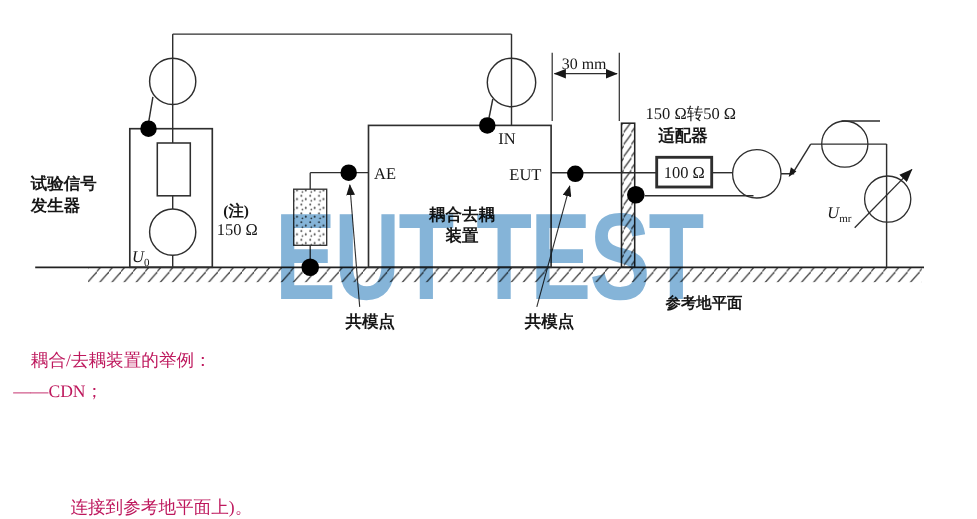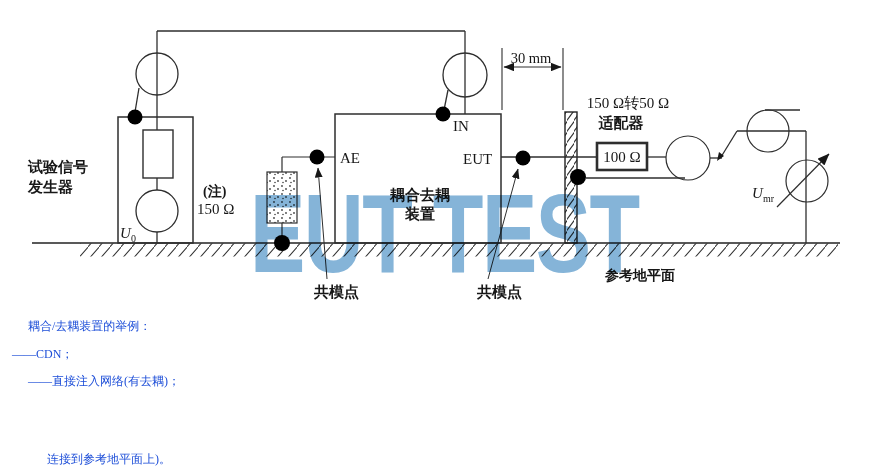--- a/index.html
+++ b/index.html
@@ -5,21 +5,21 @@
   * { margin:0; padding:0; box-sizing:border-box; }
   html,body { width:888px; height:472px; background:#ffffff; overflow:hidden; }
   .page { position:relative; width:888px; height:472px; background:#fff;
           font-family:"Liberation Serif", serif; color:#1c1c1c; }
   .diagram-svg { position:absolute; left:0; top:0; }
   .watermark { position:absolute; left:250px; top:178px; z-index:5;
                font-family:"Liberation Sans", sans-serif; font-weight:bold;
                font-size:112px; line-height:1; letter-spacing:-2px;
                transform:scaleX(0.74); transform-origin:0 0;
                mix-blend-mode:multiply; white-space:nowrap; pointer-events:none; }
-  .caption { position:absolute; font-size:12px; white-space:nowrap; color:#1d4ed8; }
+  .caption { position:absolute; font-size:16px; white-space:nowrap; color:#be185d; }
   .note-bold { font-weight:bold; }
   svg text { fill:#171717; font-family:"Liberation Serif", serif; }
 </style>
 </head>
 <body>
 
 <div class="page">
 
   <svg class="diagram-svg" width="888" height="310" viewBox="0 0 888 310">
     <defs>
@@ -136,16 +136,15 @@
     <text x="763" y="202" font-size="10">mr</text>
     <text x="314" y="297" font-size="15" font-weight="bold">共模点</text>
     <text x="477" y="297" font-size="15" font-weight="bold">共模点</text>
     <text x="605" y="280" font-size="14" font-weight="bold">参考地平面</text>
   </svg>
 
   <div class="watermark" style="color: rgb(133, 180, 216);">EUT TEST</div>
 
   <div class="caption" style="left:28px; top:318px;">耦合/去耦装置的举例：</div>
   <div class="caption" style="left:12px; top:346px;font-family:Liberation Serif, serif;">——CDN；</div>
-  <div class="caption" style="left:28px; top:373px;">——直接注入网络(有去耦)；</div>
-  <div class="caption" style="left:47px; top:451px;">连接到参考地平面上)。</div>
+  <div class="caption" style="left:64px; top:451px;">连接到参考地平面上)。</div>
 
 </div>
 
 </body></html>

